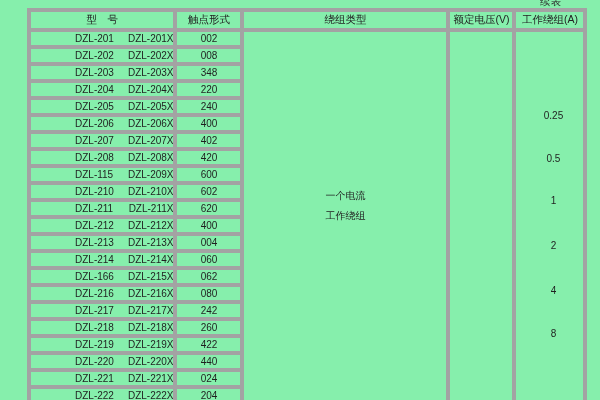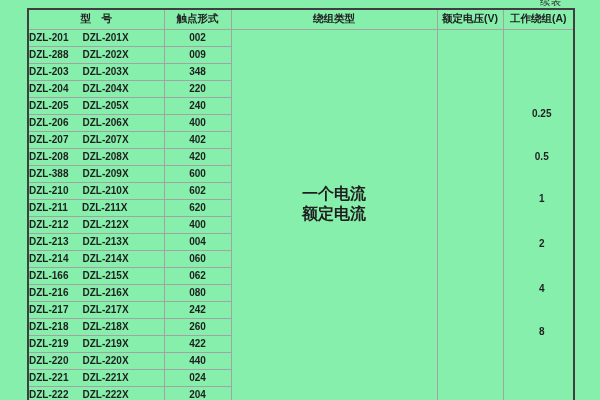--- a/index.html
+++ b/index.html
@@ -23,52 +23,52 @@
 
   table.spec-table {
     position: absolute;
     left: 27px;
     top: 8px;
     border-collapse: collapse;
     table-layout: fixed;
     border: 2px solid #3f3f3f;
   }
   .spec-table th, .spec-table td {
-    border: 1px solid #a3a3a3;
+    border: 4px solid #a3a3a3;
     font-size: 10px;
-    font-weight: bold;
+    font-weight: normal;
     text-align: center;
     vertical-align: middle;
     padding: 0;
     overflow: hidden;
     white-space: nowrap;
   }
   .col-model   { width: 136px; }
   .col-contact { width: 67px; }
   .col-winding { width: 206px; }
   .col-voltage { width: 66px; }
   .col-current { width: 71px; }
 
   .header-row { height: 20px; }
   .header-row th { font-size: 10.5px; color: #222; }
   .data-row { height: 17px; }
 
   .model-cell { }
-  .model-pair { display: flex; justify-content: flex-start; gap: 14px; }
+  .model-pair { display: flex; justify-content: space-between; gap: 14px; padding-left: 44px; }
   .model-pair span { display: inline-block; }
 
   .winding-cell { position: relative; }
   .winding-block {
     position: absolute;
     top: 154px;
     left: 50%;
     transform: translateX(-50%);
     text-align: left;
     line-height: 20px;
-    font-size: 16px;
+    font-size: 10px;
   }
 
   .current-cell { position: relative; }
   .current-val {
     position: absolute;
     left: 7px; right: 0;
     text-align: center;
     transform: translateY(-50%);
     font-size: 10px;
   }
@@ -108,41 +108,41 @@
         <td class="model-cell">
           <div class="model-pair">
             <span>DZL-201</span>
             <span>DZL-201X</span>
           </div>
         </td>
         <td>002</td>
         <td class="winding-cell" rowspan="22">
           <div class="winding-block">
             <div>一个电流</div>
-            <div>额定电流</div>
+            <div>工作绕组</div>
           </div>
         </td>
         <td rowspan="22"></td>
         <td class="current-cell" rowspan="22">
           <span class="current-val cur-0">0.25</span>
           <span class="current-val cur-1">0.5</span>
           <span class="current-val cur-2">1</span>
           <span class="current-val cur-3">2</span>
           <span class="current-val cur-4">4</span>
           <span class="current-val cur-5">8</span>
         </td>
       </tr>
       <tr class="data-row">
         <td class="model-cell">
             <div class="model-pair">
-              <span>DZL-288</span>
+              <span>DZL-202</span>
               <span>DZL-202X</span>
             </div>
           </td>
-        <td>009</td>
+        <td>008</td>
       </tr>
       <tr class="data-row">
         <td class="model-cell">
             <div class="model-pair">
               <span>DZL-203</span>
               <span>DZL-203X</span>
             </div>
           </td>
         <td>348</td>
       </tr>
@@ -187,21 +187,21 @@
             <div class="model-pair">
               <span>DZL-208</span>
               <span>DZL-208X</span>
             </div>
           </td>
         <td>420</td>
       </tr>
       <tr class="data-row">
         <td class="model-cell">
             <div class="model-pair">
-              <span>DZL-388</span>
+              <span>DZL-115</span>
               <span>DZL-209X</span>
             </div>
           </td>
         <td>600</td>
       </tr>
       <tr class="data-row">
         <td class="model-cell">
             <div class="model-pair">
               <span>DZL-210</span>
               <span>DZL-210X</span>

